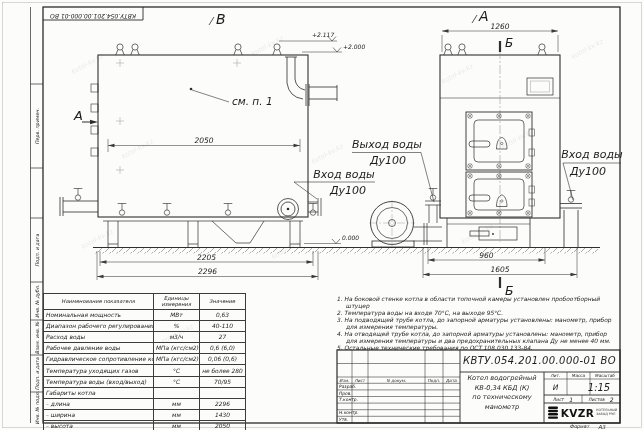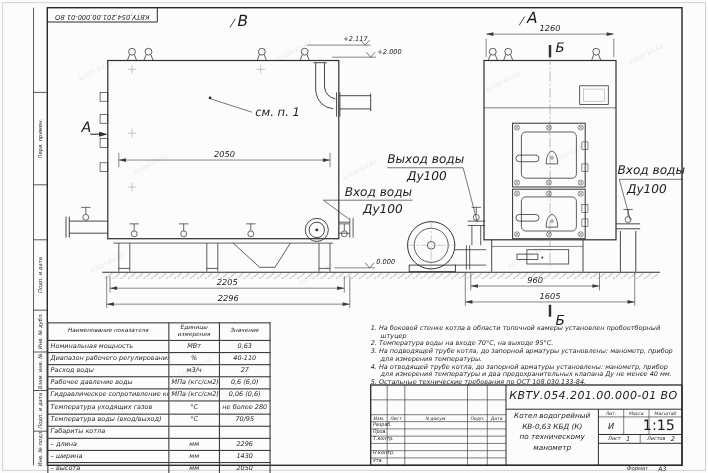--- a/index.html
+++ b/index.html
@@ -446,34 +446,49 @@
   <div class="abs cell lbl42" style="left:368px;top:377px;width:57px;height:6px">N докум.</div>
   <div class="abs cell lbl42" style="left:425px;top:377px;width:18px;height:6px">Подп.</div>
   <div class="abs cell lbl42" style="left:443px;top:377px;width:17px;height:6px">Дата</div>
   <div class="abs lbl44 tb-text" style="left:339px;top:384px">Разраб.</div>
   <div class="abs lbl44 tb-text" style="left:339px;top:390.5px">Пров.</div>
   <div class="abs lbl44 tb-text" style="left:339px;top:397px">Т.контр.</div>
   <div class="abs lbl44 tb-text" style="left:339px;top:410.3px">Н.контр.</div>
   <div class="abs lbl44 tb-text" style="left:339px;top:416.8px">Утв.</div>
   <div class="abs ttl tb-text" style="left:461px;top:374px;width:82px">
     <div>Котел водогрейный</div>
-    <div>КВ-0,63 КБД (К)</div>
+    <div>КВ-0,34 КБД (К)</div>
     <div>по техническому манометр</div>
   </div>
   <div class="abs cell lbl42" style="left:544px;top:372px;width:23px;height:7px">Лит.</div>
   <div class="abs cell lbl42" style="left:567px;top:372px;width:23px;height:7px">Масса</div>
   <div class="abs cell lbl42" style="left:590px;top:372px;width:30px;height:7px">Масштаб</div>
   <div class="abs cell" style="left:544px;top:379px;width:23px;height:16px;font-size:7.5px;font-style:italic">И</div>
-  <div class="abs cell" style="left:590px;top:379px;width:18px;height:16px;font-size:13px;">1:15</div>
+  <div class="abs cell" style="left:590px;top:379px;width:18px;height:16px;font-size:10px;font-style:italic">1:15</div>
   <div class="abs cell" style="left:544px;top:395px;width:38px;height:8px;gap:5px">
     <span class="lbl44">Лист</span>
     <span style="font-size:6px;font-style:italic">1</span>
   </div>
   <div class="abs cell" style="left:582px;top:395px;width:38px;height:8px;gap:5px">
     <span class="lbl44">Листов</span>
     <span style="font-size:6px;font-style:italic">2</span>
   </div>
+  <div class="abs cell" style="left:544px;top:403px;width:76px;height:20px;gap:2px">
+    <svg width="12" height="14" viewBox="0 0 12 14">
+      <g fill="#111">
+        <rect x="1" y="0.5" width="10" height="2.4" rx="1.2"></rect>
+        <rect x="1" y="3.8" width="10" height="2.4" rx="1.2"></rect>
+        <rect x="1" y="7.1" width="10" height="2.4" rx="1.2"></rect>
+        <rect x="1" y="10.4" width="10" height="2.4" rx="1.2"></rect>
+      </g>
+    </svg>
+    <span class="brand">KVZR</span>
+    <span class="brandsub">
+      <span style="display:block">КОТЕЛЬНЫЙ</span>
+      <span style="display:block">ЗАВОД РЭП</span>
+    </span>
+  </div>
   <div class="abs tb-text" style="left:570px;top:423.8px;display:flex;gap:9px">
     <span style="font-size:4.8px">Формат</span>
     <span style="font-size:5.5px">А3</span>
   </div>
 
 </div>
 
 </body></html>

